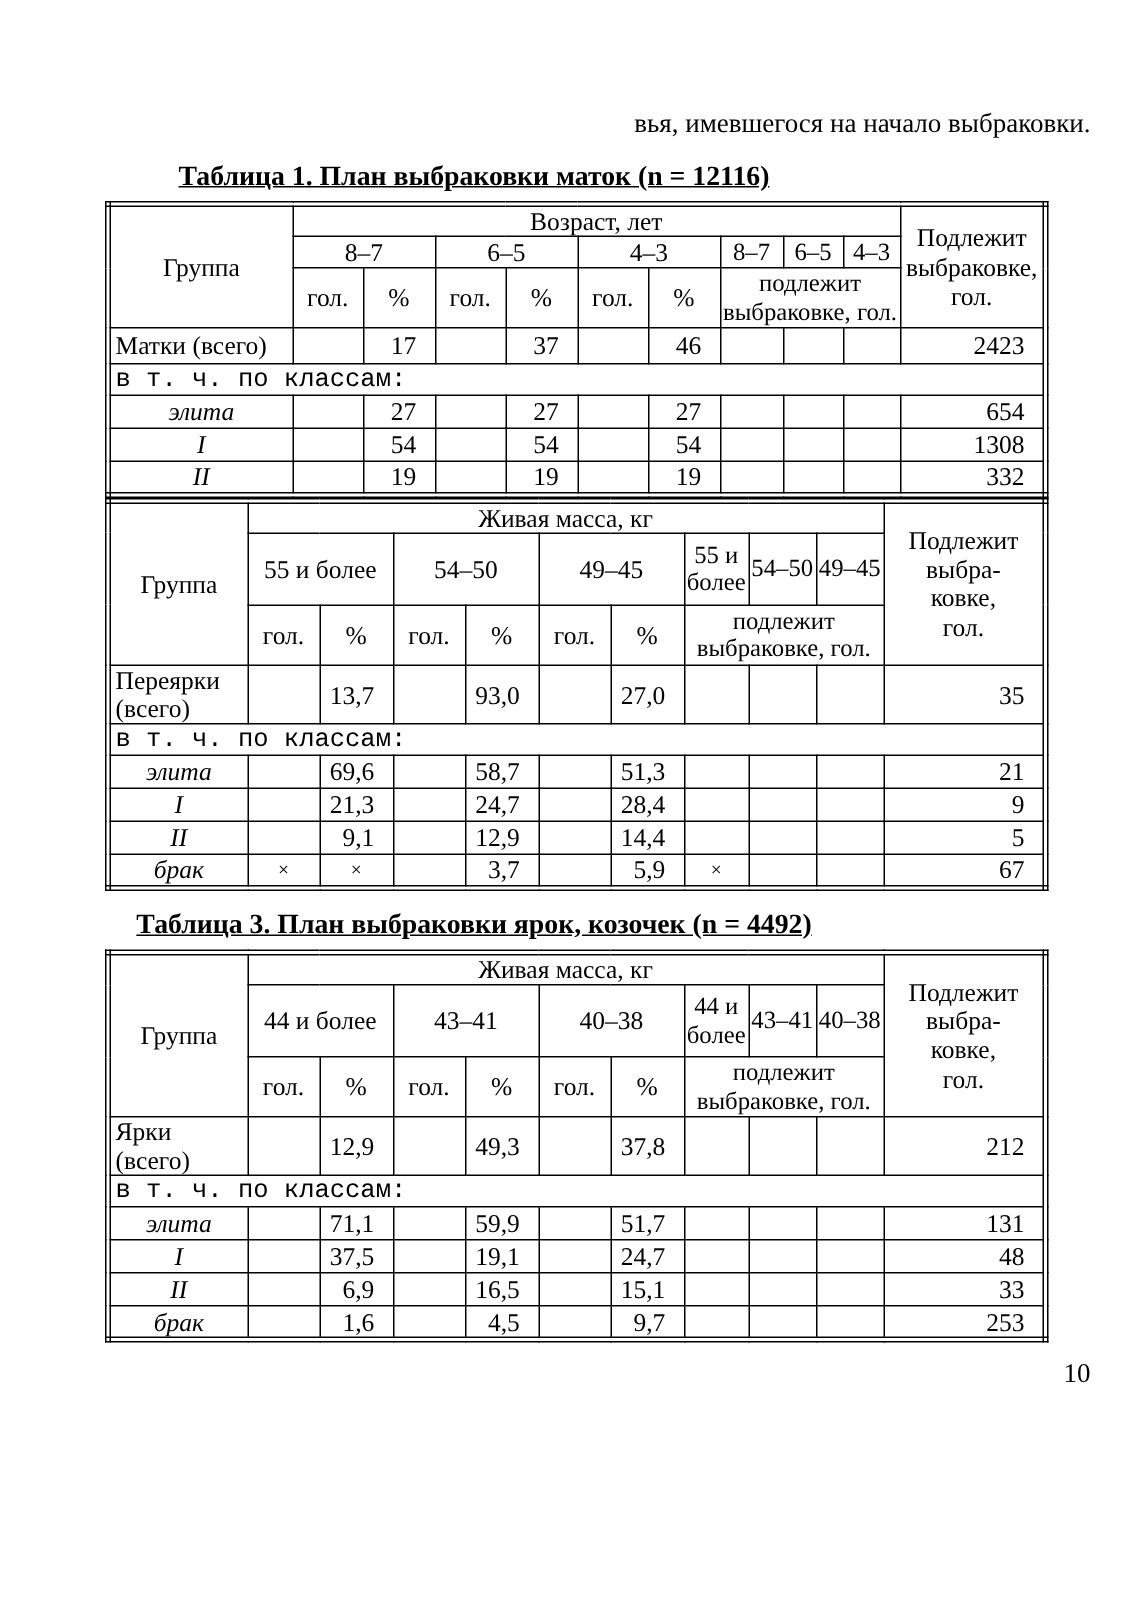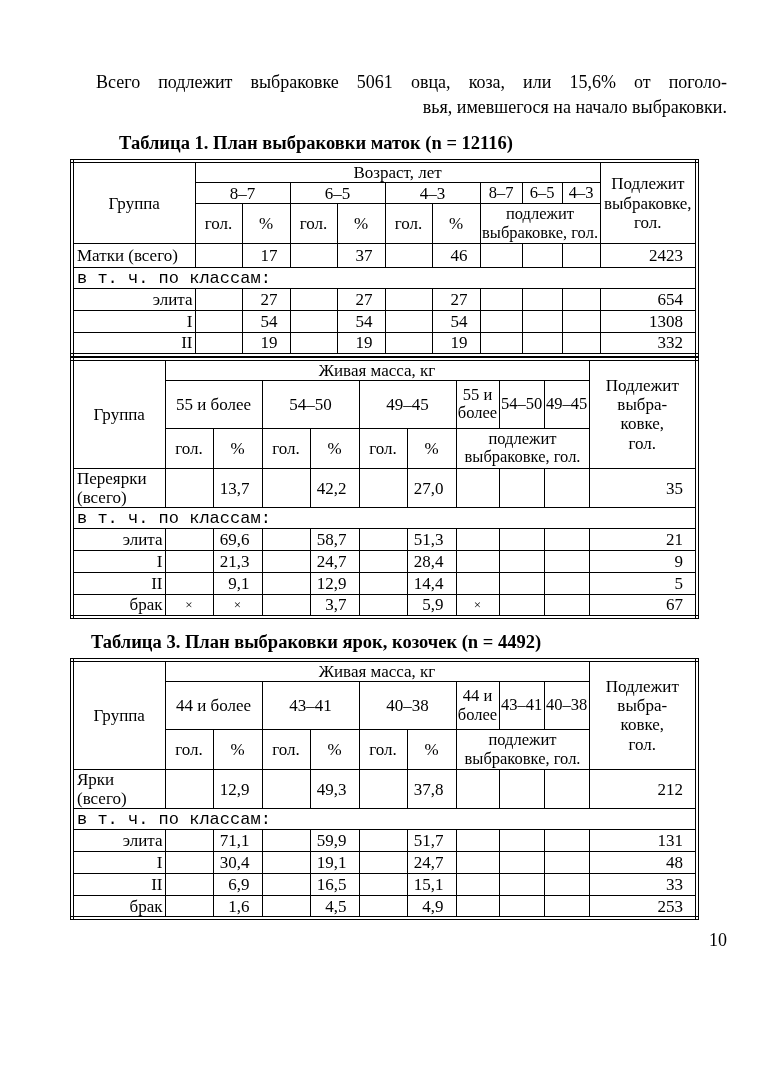--- a/index.html
+++ b/index.html
@@ -13,21 +13,21 @@
 
   .text { margin: 0; font-size: 18px; line-height: 25px; }
   .l1 { display: block; text-align: justify; text-align-last: justify; }
   .indent { text-indent: 60px; }
   .l2 { display: block; text-align: right; }
   .task { margin-top: 14px; }
   .task-label { font-weight: bold; font-style: italic; }
 
   .tbl-title {
     margin: 12px 0 4px 0; width: 560px; text-align: center;
-    font-size: 18.5px; line-height: 23px; font-weight: bold;
+    font-size: 18.5px; line-height: 23px; font-weight: bold; text-decoration: underline;
   }
 
   table.plan {
     border-collapse: collapse; table-layout: fixed; width: 625px;
     margin-left: 34px; border: 4px double #000; font-size: 17px;
   }
   .plan th, .plan td {
     border: 1px solid #000; padding: 0 2px; font-weight: normal;
     text-align: center; vertical-align: middle; line-height: 1.13;
     overflow: hidden;
@@ -35,34 +35,33 @@
   .plan .c-final, .plan .c-sub, .plan .c-single { white-space: pre-line; padding: 0 1px; }
   .plan .c-sub, .plan .c-single { font-size: 16.5px; }
   .hrow-a { height: 21px; }
   .hrow-b { height: 21px; }
   .t-mass .hrow-b { height: 48px; }
   .hrow-c { height: 40px; }
   .r-total { height: 24px; }
   .r-class { height: 22px; }
   .r-span  { height: 21px; font-family: Liberation Mono, monospace; }
   .plan td.lbl { text-align: left; padding-left: 3px; }
-  .plan td.lbl-c { text-align: right; }
+  .plan td.lbl-c { text-align: center; font-style: italic; }
   .plan td.note { text-align: left; padding-left: 3px; }
   .plan td.num { text-align: right; padding-right: 12px; }
   .plan td.x { text-align: center; font-size: 13px; padding: 0; }
 
   .pageno { margin-top: 10px; text-align: right; font-size: 18px; }
 </style>
 </head>
 <body>
 
 <div class="page">
 
   <p class="text">
-    <span class="l1 indent">Всего подлежит выбраковке 5061 овца, коза, или 15,6% от поголо-</span>
     <span class="l2">вья, имевшегося на начало выбраковки.</span>
   </p>
 
 
   <h2 class="tbl-title">Таблица 1. План выбраковки маток (n = 12116)</h2>
   <table class="plan t-age">
       <colgroup>
         <col style="width: 123px;">
         <col style="width: 47px;">
         <col style="width: 48px;">
@@ -203,21 +202,21 @@
           <th class="c-sub" colspan="3">подлежит
 выбраковке, гол.</th>
         </tr>
       </thead>
       <tbody>
         <tr class="r-total">
           <td class="lbl">Переярки (всего)</td>
           <td class="num"></td>
           <td class="num">13,7</td>
           <td class="num"></td>
-          <td class="num">42,2</td>
+          <td class="num">93,0</td>
           <td class="num"></td>
           <td class="num">27,0</td>
           <td class="num"></td>
           <td class="num"></td>
           <td class="num"></td>
           <td class="num">35</td>
         </tr>
         <tr class="r-span">
           <td class="note" colspan="11">в т. ч. по классам:</td>
         </tr>
@@ -346,21 +345,21 @@
           <td class="num"></td>
           <td class="num">51,7</td>
           <td class="num"></td>
           <td class="num"></td>
           <td class="num"></td>
           <td class="num">131</td>
         </tr>
         <tr class="r-class">
           <td class="lbl-c">I</td>
           <td class="num"></td>
-          <td class="num">30,4</td>
+          <td class="num">37,5</td>
           <td class="num"></td>
           <td class="num">19,1</td>
           <td class="num"></td>
           <td class="num">24,7</td>
           <td class="num"></td>
           <td class="num"></td>
           <td class="num"></td>
           <td class="num">48</td>
         </tr>
         <tr class="r-class">
@@ -376,21 +375,21 @@
           <td class="num"></td>
           <td class="num">33</td>
         </tr>
         <tr class="r-class">
           <td class="lbl-c">брак</td>
           <td class="num"></td>
           <td class="num">1,6</td>
           <td class="num"></td>
           <td class="num">4,5</td>
           <td class="num"></td>
-          <td class="num">4,9</td>
+          <td class="num">9,7</td>
           <td class="num"></td>
           <td class="num"></td>
           <td class="num"></td>
           <td class="num">253</td>
         </tr>
       </tbody>
     </table>
 
   <div class="pageno">10</div>
 

